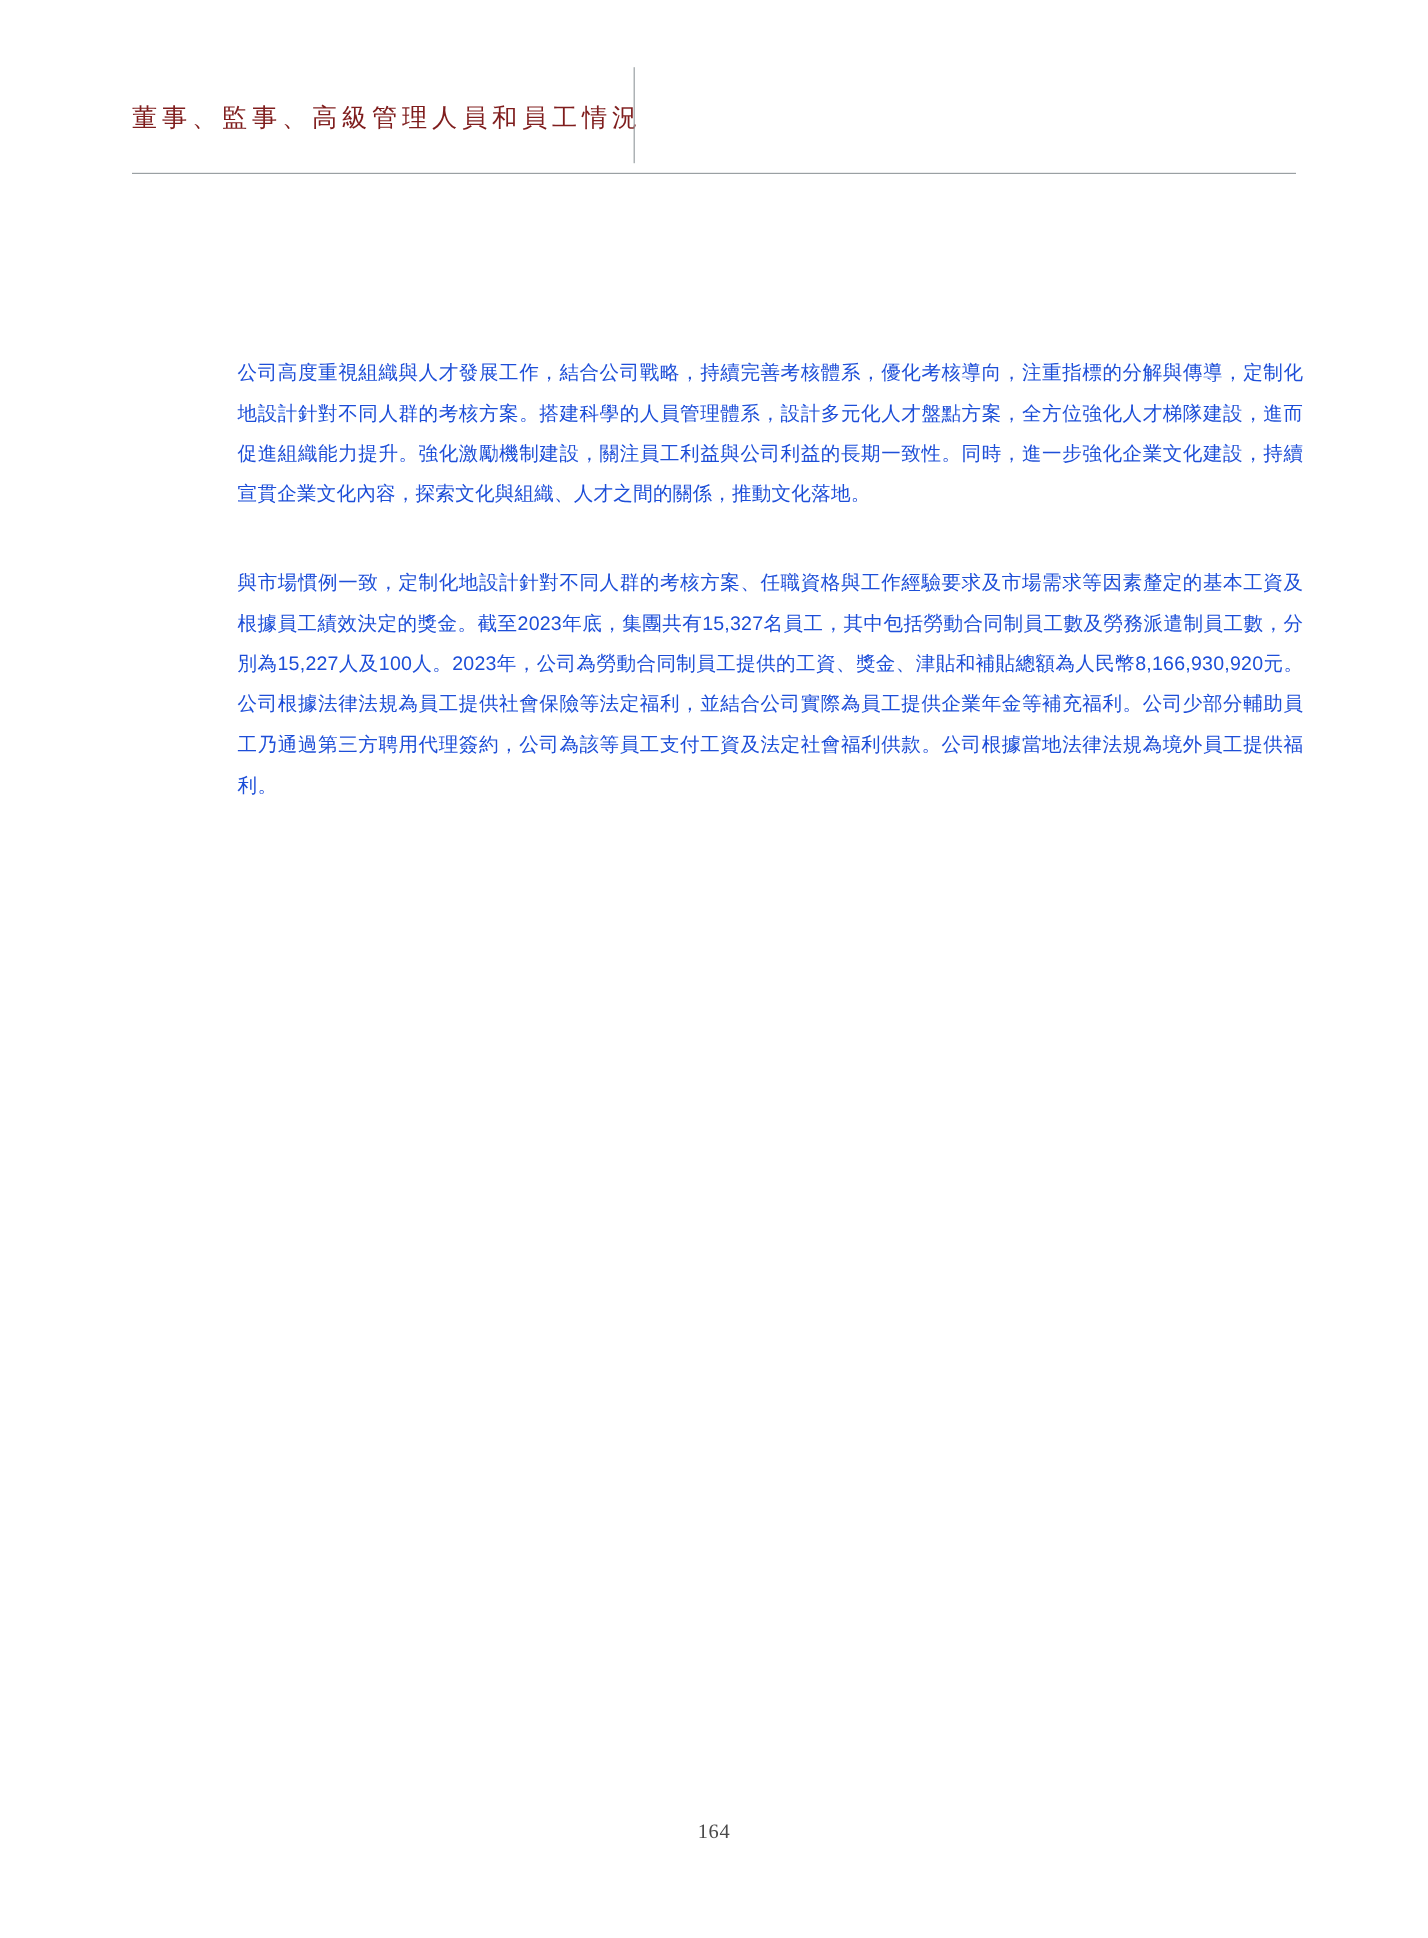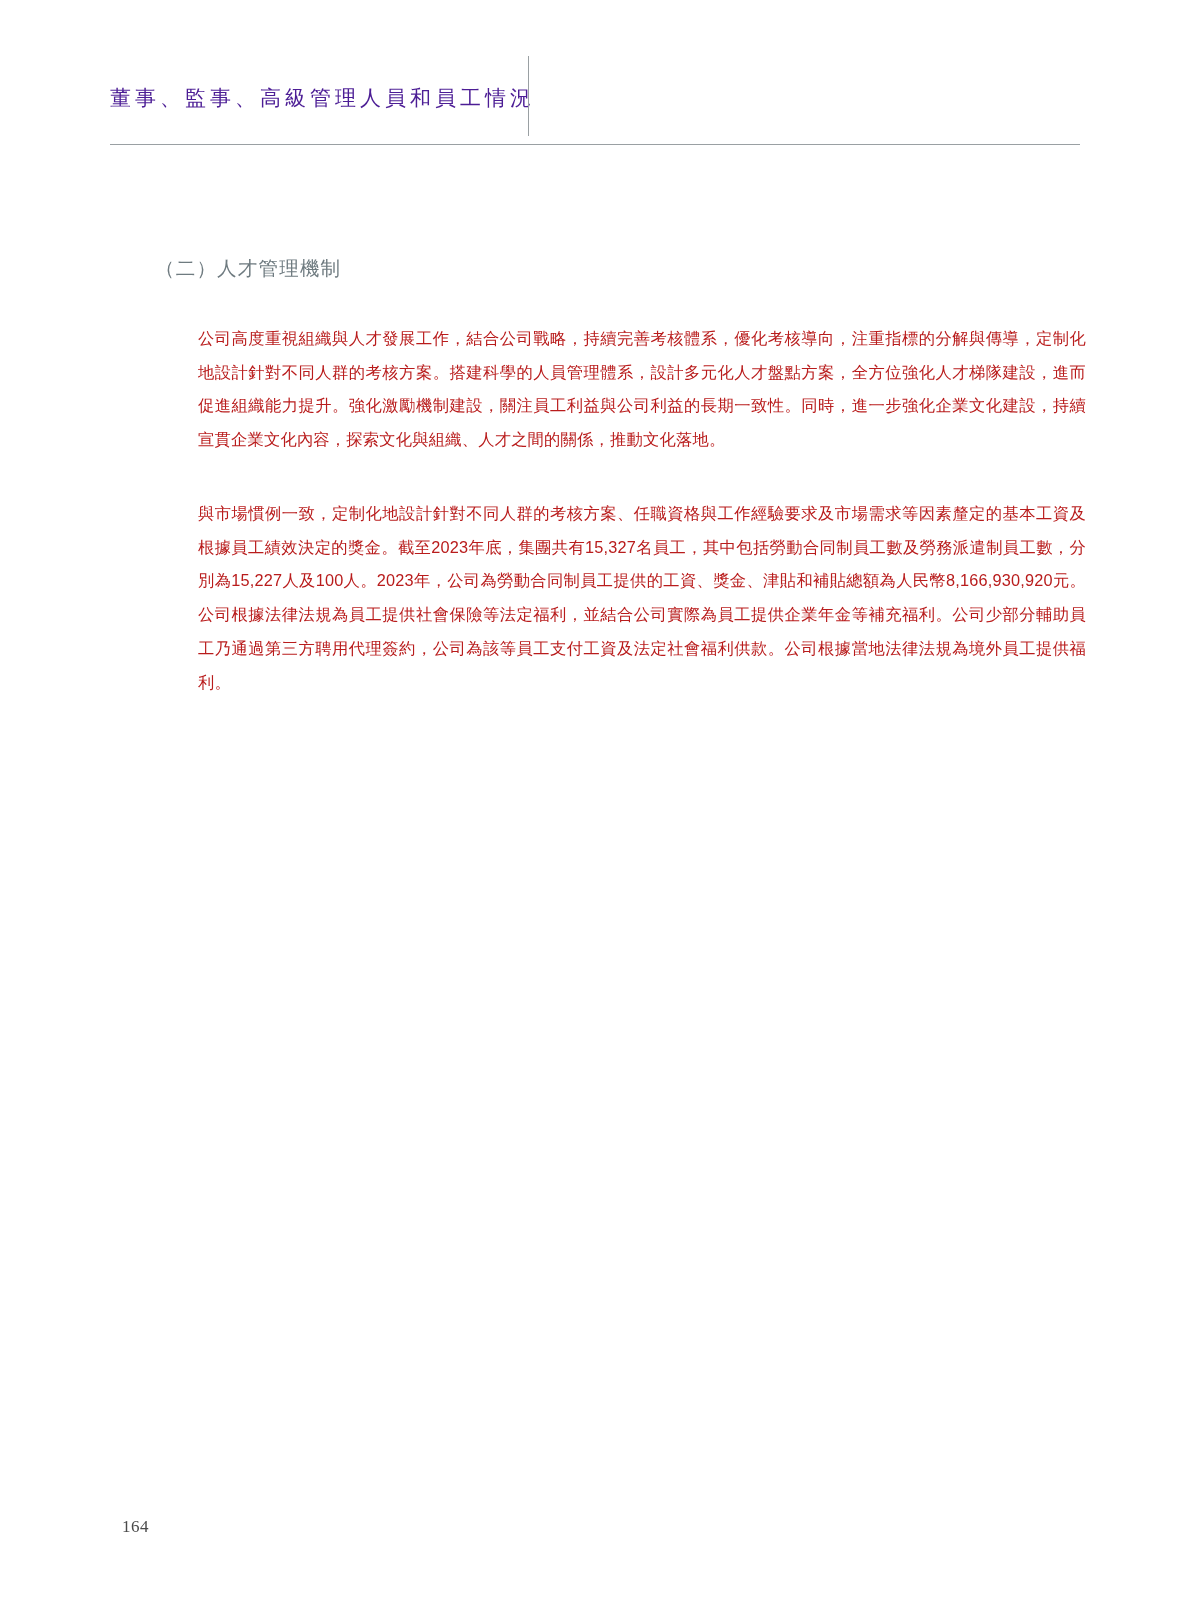--- a/index.html
+++ b/index.html
@@ -38,21 +38,21 @@
     background: #8a8f93;
     opacity: 0;
   }
   .header-title {
     position: absolute;
     left: 0;
     top: 26px;
     font-family: Liberation Mono, monospace;
     font-size: 21px;
     letter-spacing: 4px;
-    color: #4c1d95;
+    color: #7f1d1d;
     white-space: nowrap;
     text-align: right;
   }
   .header-vrule {
     position: absolute;
     left: 418px;
     top: -2px;
     width: 1px;
     height: 80px;
     background: #9aa0a3;
@@ -84,33 +84,34 @@
     letter-spacing: 1.2px;
     margin-bottom: 14px;
     font-family: "Liberation Sans", sans-serif;
   }
 
   .section-body {
     margin-left: 43px;
     width: 888px;
     font-size: 16.3px;
     line-height: 2.07;
-    color: #b91c1c;
+    color: #1d4ed8;
     text-align: justify;
     text-justify: inter-character;
     letter-spacing: 0.2px;
     margin-top: 40px;
   }
 
   
   .footer {
     position: absolute;
-    left: 122px;
+    left: 110px;
     bottom: 78px;
     width: 970px;
+    text-align: center;
   }
   .page-number {
     font-family: "Liberation Serif", serif;
     font-size: 17px;
     color: #4a4a4a;
     letter-spacing: 0.5px;
   }
 </style>
 </head>
 <body>
@@ -120,21 +121,20 @@
   <div class="header">
     <div class="header-rule-top"></div>
     <div class="header-title">董事、監事、高級管理人員和員工情況</div>
     <div class="header-vrule"></div>
     <div class="header-hrule"></div>
   </div>
 
   <div class="content">
 
     <div class="section">
-      <div class="section-heading">（二）人才管理機制</div>
       <p class="section-body">公司高度重視組織與人才發展工作，結合公司戰略，持續完善考核體系，優化考核導向，注重指標的分解與傳導，定制化地設計針對不同人群的考核方案。搭建科學的人員管理體系，設計多元化人才盤點方案，全方位強化人才梯隊建設，進而促進組織能力提升。強化激勵機制建設，關注員工利益與公司利益的長期一致性。同時，進一步強化企業文化建設，持續宣貫企業文化內容，探索文化與組織、人才之間的關係，推動文化落地。</p>
     </div>
 
     <div class="section">
       <p class="section-body">與市場慣例一致，定制化地設計針對不同人群的考核方案、任職資格與工作經驗要求及市場需求等因素釐定的基本工資及根據員工績效決定的獎金。截至2023年底，集團共有15,327名員工，其中包括勞動合同制員工數及勞務派遣制員工數，分別為15,227人及100人。2023年，公司為勞動合同制員工提供的工資、獎金、津貼和補貼總額為人民幣8,166,930,920元。公司根據法律法規為員工提供社會保險等法定福利，並結合公司實際為員工提供企業年金等補充福利。公司少部分輔助員工乃通過第三方聘用代理簽約，公司為該等員工支付工資及法定社會福利供款。公司根據當地法律法規為境外員工提供福利。</p>
     </div>
 
   </div>
 
   <div class="footer">

